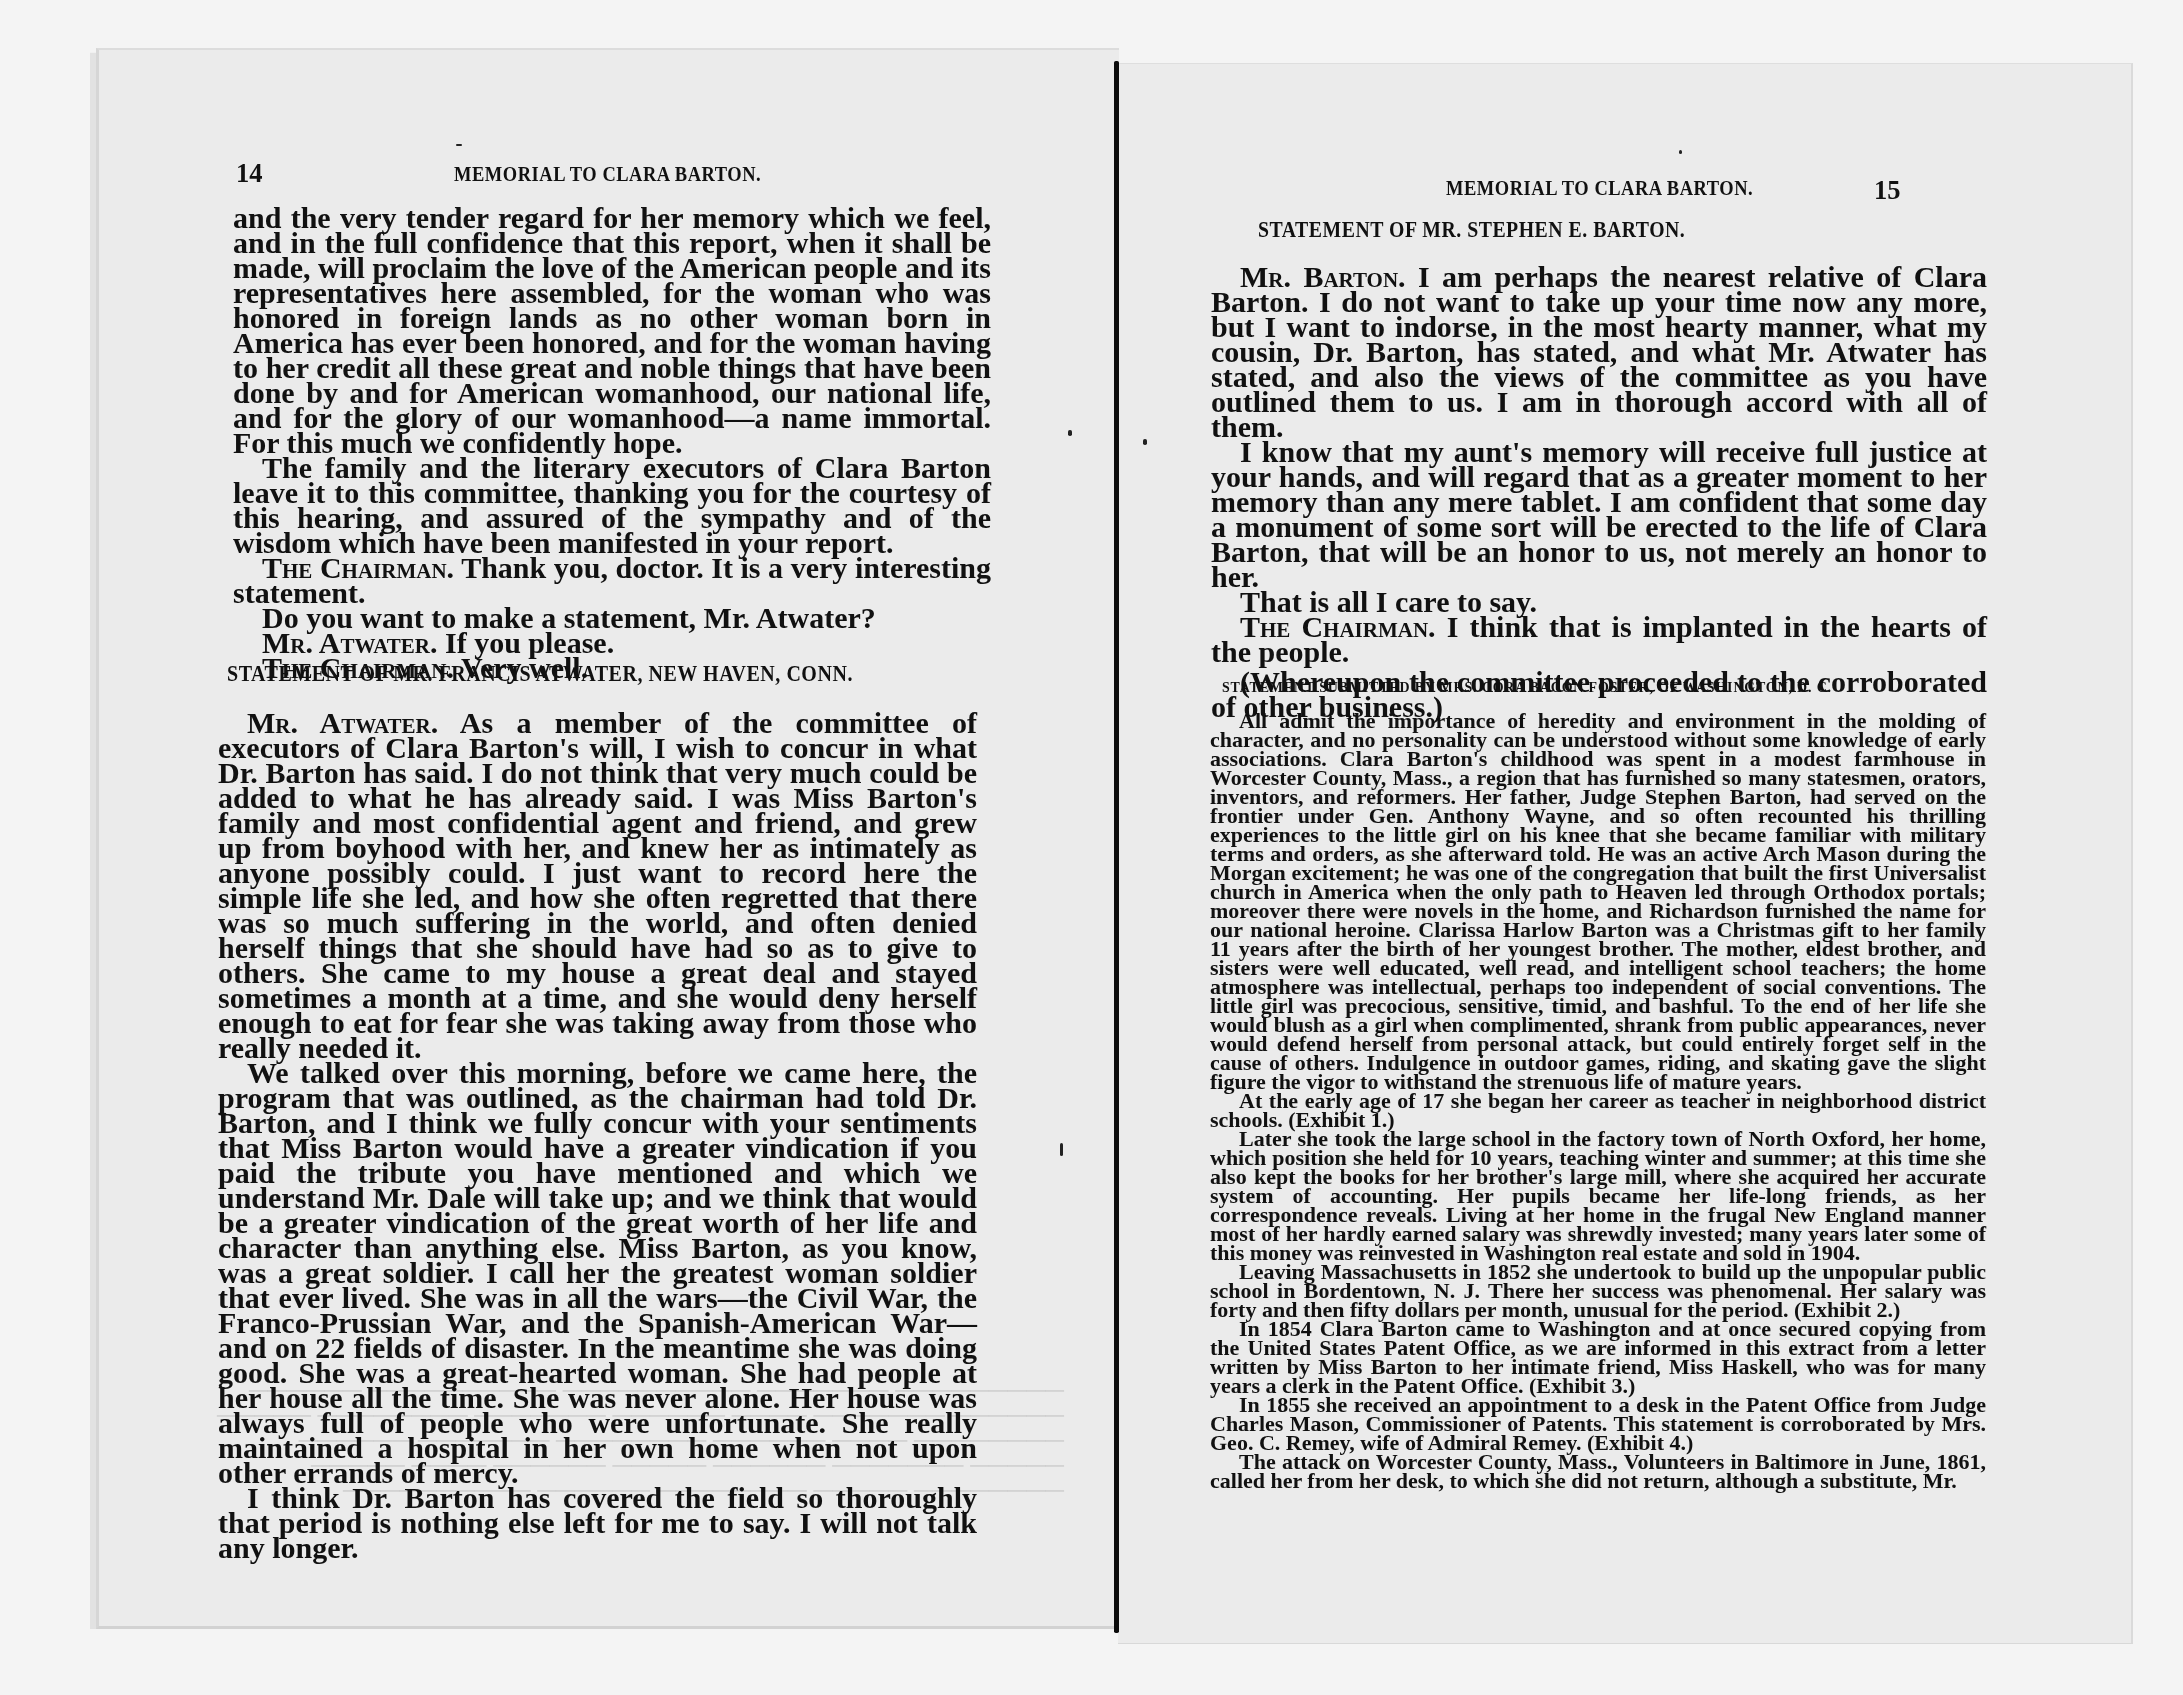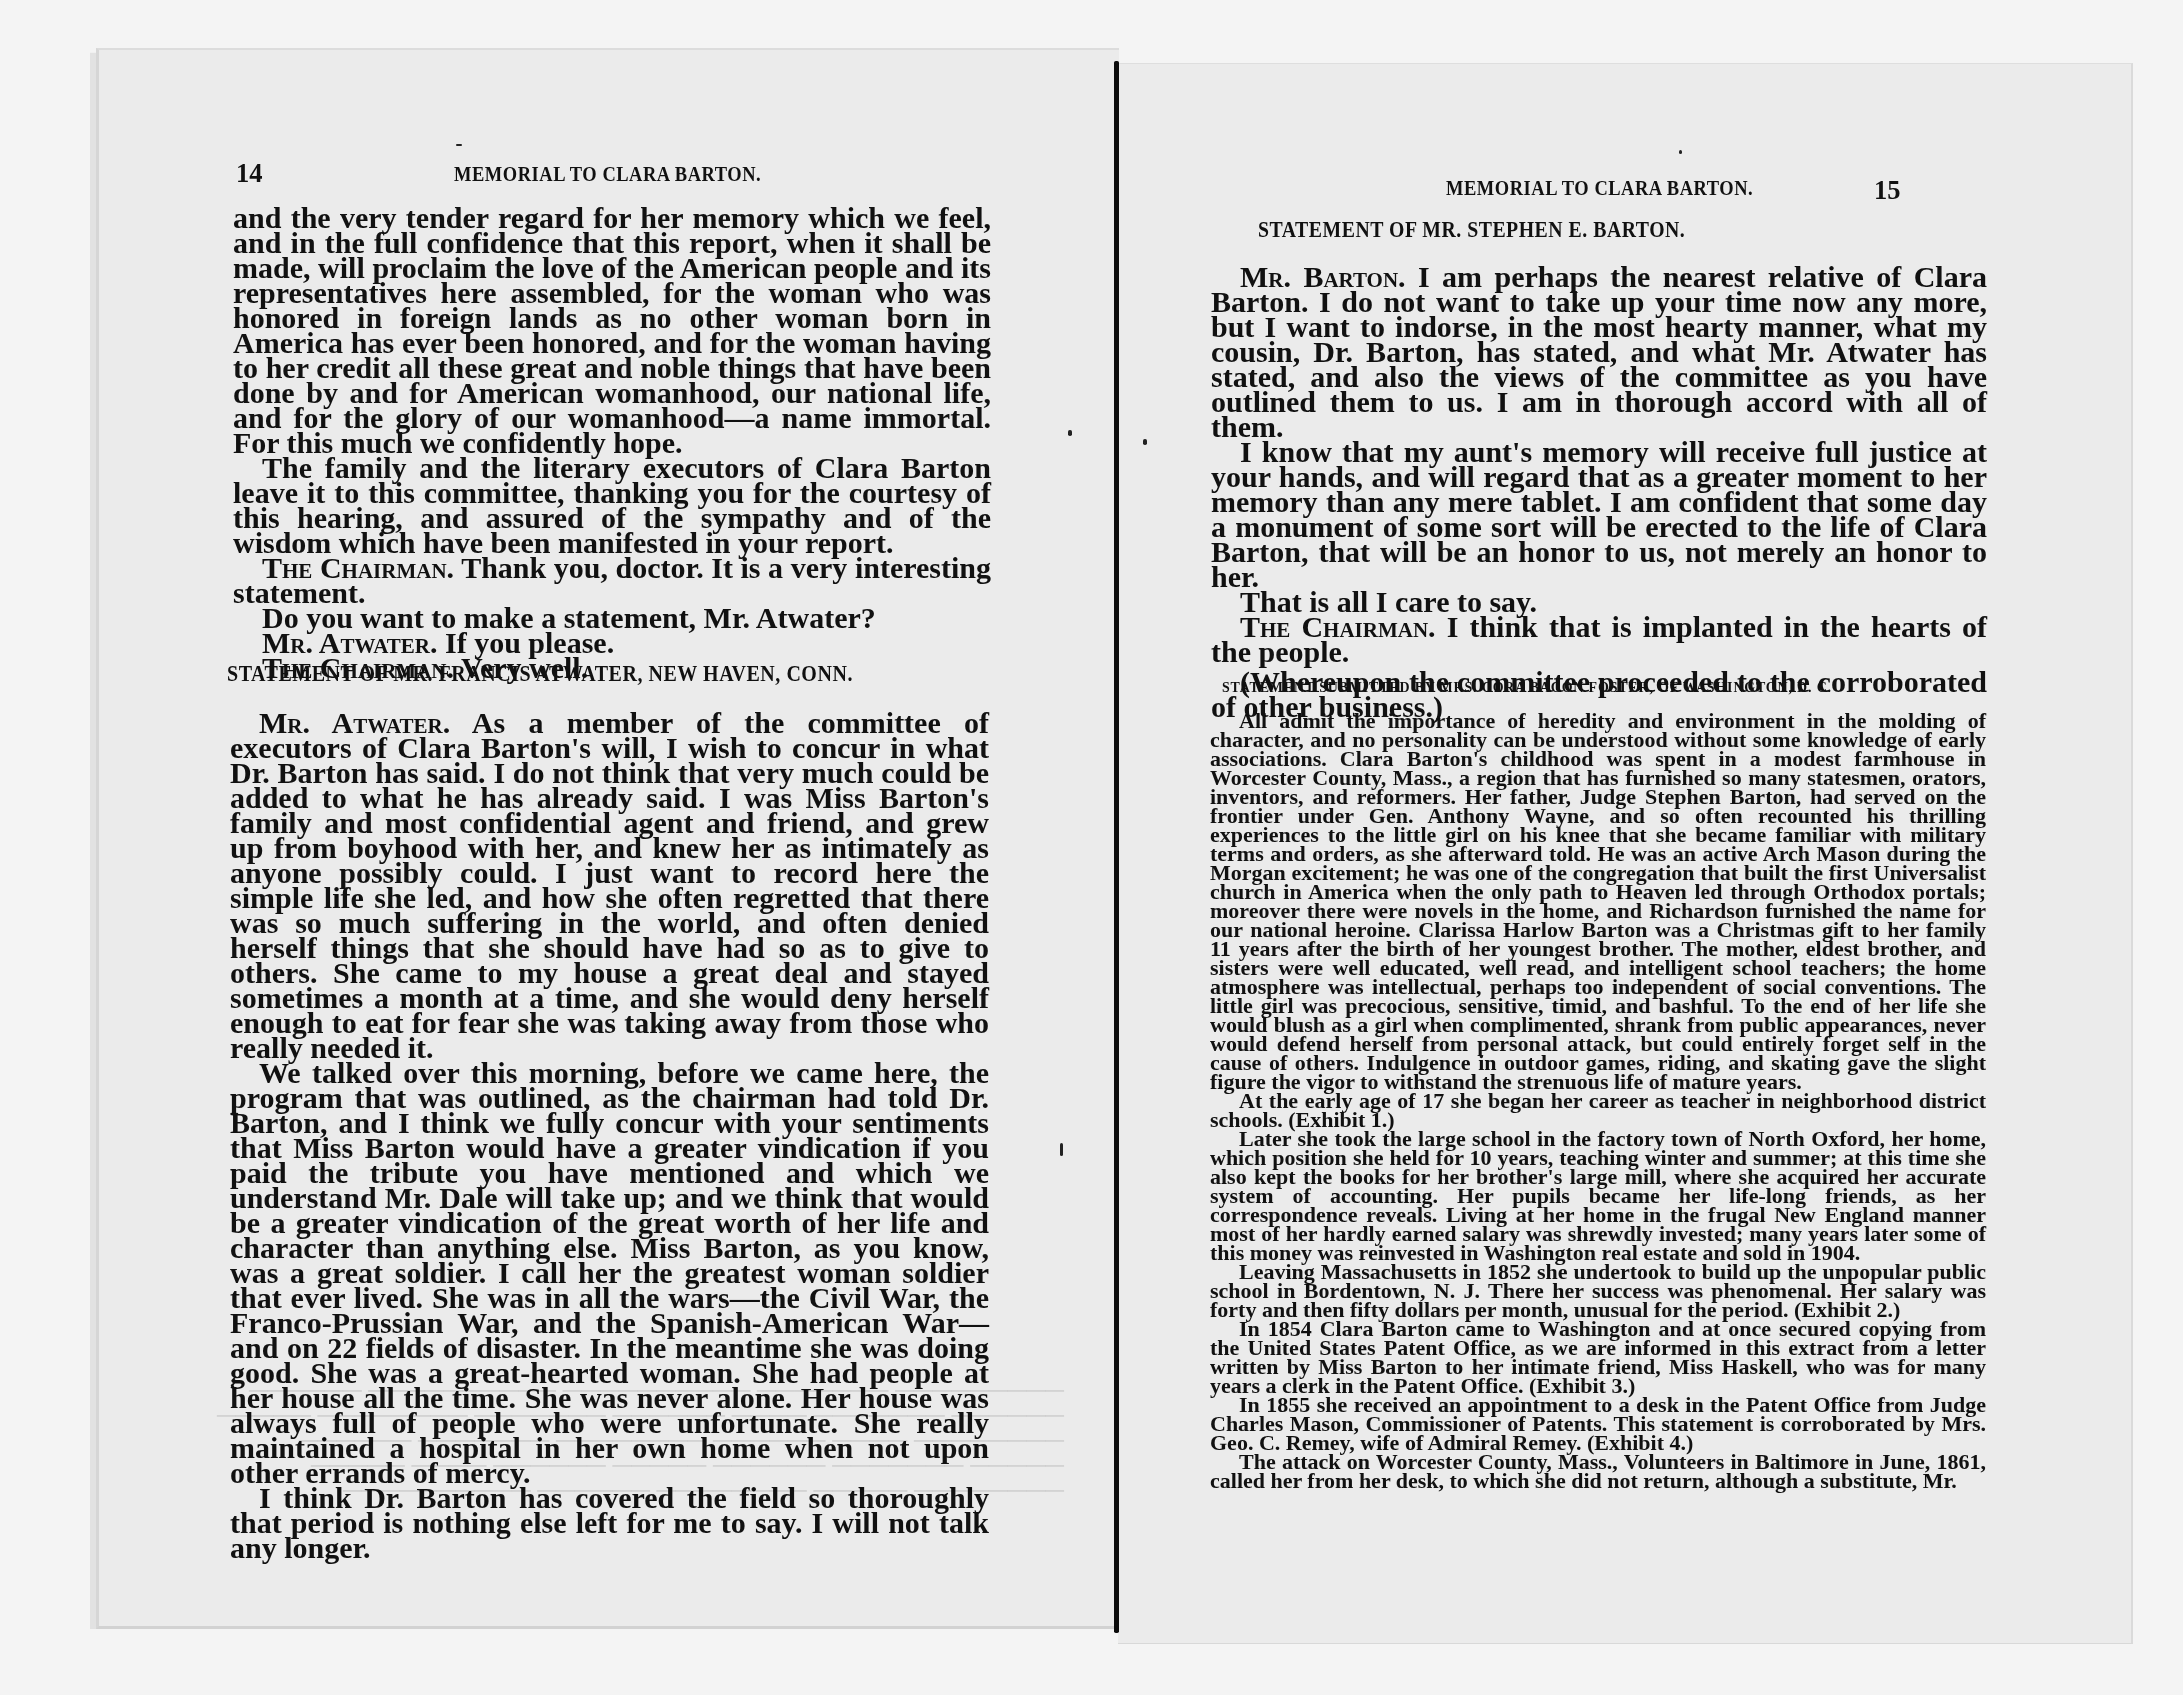--- a/index.html
+++ b/index.html
@@ -139,21 +139,21 @@
   <p class="noindent">and the very tender regard for her memory which we feel, and in the full confidence that this report, when it shall be made, will proclaim the love of the American people and its representatives here assembled, for the woman who was honored in foreign lands as no other woman born in America has ever been honored, and for the woman having to her credit all these great and noble things that have been done by and for American womanhood, our national life, and for the glory of our womanhood—a name immortal. For this much we confidently hope.</p>
   <p>The family and the literary executors of Clara Barton leave it to this committee, thanking you for the courtesy of this hearing, and assured of the sympathy and of the wisdom which have been manifested in your report.</p>
   <p><span class="sc">The Chairman.</span> <span>Thank you, doctor. It is a very interesting statement.</span></p>
   <p><span>Do you want to make a statement, Mr. Atwater?</span></p>
   <p><span class="sc">Mr. Atwater.</span> <span>If you please.</span></p>
   <p><span class="sc">The Chairman.</span> <span>Very well.</span></p>
 </div>
 
 <div class="heading" style="left:227px; top:661px; transform:scaleX(0.87);">STATEMENT OF MR. FRANCIS ATWATER, NEW HAVEN, CONN.</div>
 
-<div class="text-block large" style="left:230px; top:710px; width:759px;">
+<div class="text-block large" style="left:218px; top:710px; width:759px;">
   <p><span class="sc">Mr. Atwater.</span> <span>As a member of the committee of executors of Clara Barton's will, I wish to concur in what Dr. Barton has said. I do not think that very much could be added to what he has already said. I was Miss Barton's family and most confidential agent and friend, and grew up from boyhood with her, and knew her as intimately as anyone possibly could. I just want to record here the simple life she led, and how she often regretted that there was so much suffering in the world, and often denied herself things that she should have had so as to give to others. She came to my house a great deal and stayed sometimes a month at a time, and she would deny herself enough to eat for fear she was taking away from those who really needed it.</span></p>
   <p>We talked over this morning, before we came here, the program that was outlined, as the chairman had told Dr. Barton, and I think we fully concur with your sentiments that Miss Barton would have a greater vindication if you paid the tribute you have mentioned and which we understand Mr. Dale will take up; and we think that would be a greater vindication of the great worth of her life and character than anything else. Miss Barton, as you know, was a great soldier. I call her the greatest woman soldier that ever lived. She was in all the wars—the Civil War, the Franco-Prussian War, and the Spanish-American War—and on 22 fields of disaster. In the meantime she was doing good. She was a great-hearted woman. She had people at her house all the time. She was never alone. Her house was always full of people who were unfortunate. She really maintained a hospital in her own home when not upon other errands of mercy.</p>
   <p>I think Dr. Barton has covered the field so thoroughly that period is nothing else left for me to say. I will not talk any longer.</p>
 </div>
 
 <div class="running-head" style="left:1446px; top:176px;">MEMORIAL TO CLARA BARTON.</div>
 <div class="page-num" style="left:1874px; top:175px;">15</div>
 
 <div class="heading" style="left:1258px; top:217px; transform:scaleX(0.86);">STATEMENT OF MR. STEPHEN E. BARTON.</div>
 

